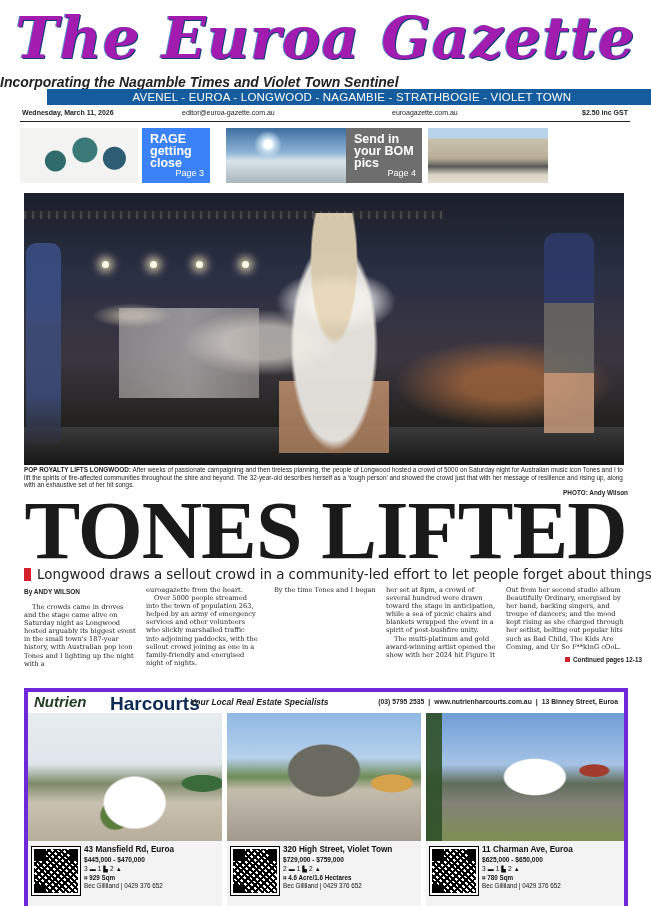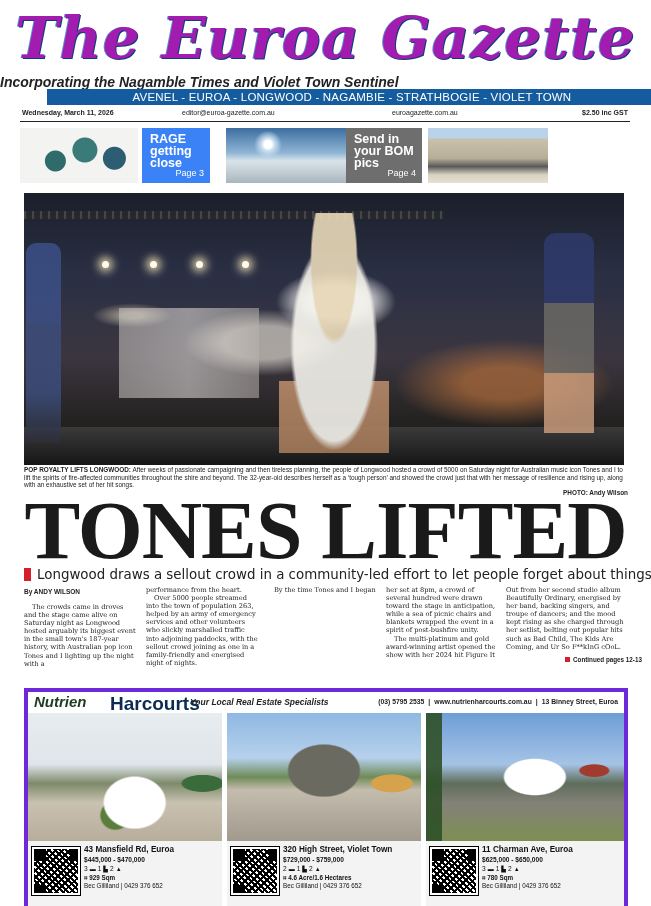--- a/index.html
+++ b/index.html
@@ -240,21 +240,21 @@
 
 <div class="headline">TONES LIFTED</div>
 <div class="subhead"><span class="marker"></span><span>Longwood draws a sellout crowd in a community-led effort to let people forget about things for a while</span></div>
 
 <div class="byline">By ANDY WILSON</div>
 
 <div class="col col1">
   <p>The crowds came in droves and the stage came alive on Saturday night as Longwood hosted arguably its biggest event in the small town's 187-year history, with Australian pop icon Tones and I lighting up the night with a</p>
 </div>
 <div class="col col2">
-  <p class="noindent">performance from the heart.</p>
+  <p class="noindent">euroagazette from the heart.</p>
   <p>Over 5000 people streamed into the town of population 263, helped by an army of emergency services and other volunteers who slickly marshalled traffic into adjoining paddocks, with the sellout crowd joining as one in a family-friendly and energised night of nights.</p>
 </div>
 <div class="col col3">
   <p>By the time Tones and I began</p>
 </div>
 <div class="col col4">
   <p class="noindent">her set at 8pm, a crowd of several hundred were drawn toward the stage in anticipation, while a sea of picnic chairs and blankets wrapped the event in a spirit of post-bushfire unity.</p>
   <p>The multi-platinum and gold award-winning artist opened the show with her 2024 hit Figure It</p>
 </div>
 <div class="col col5">

